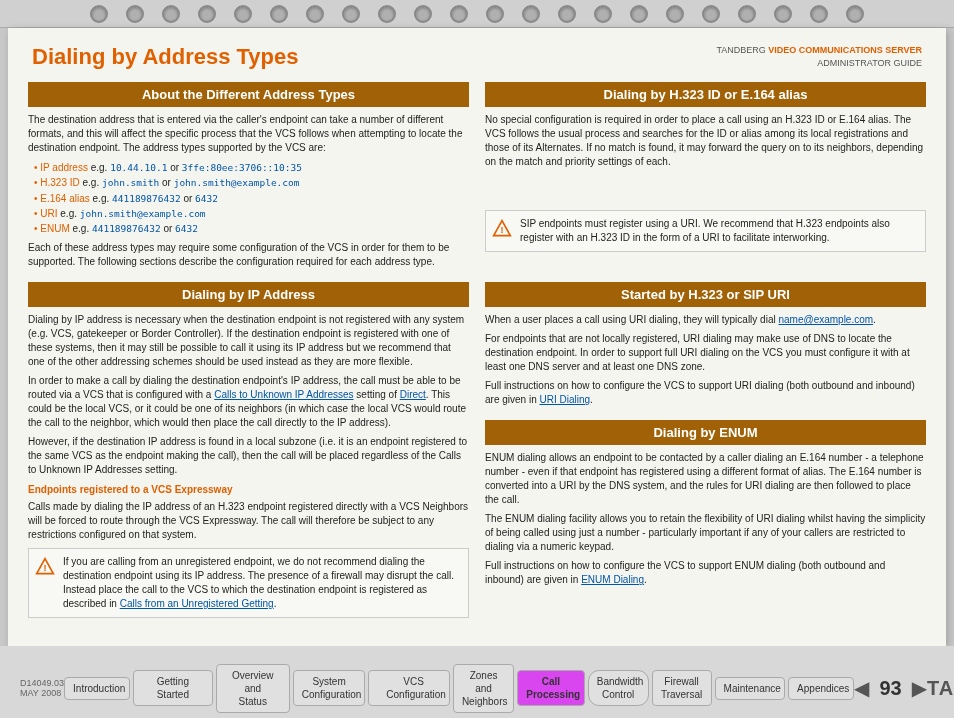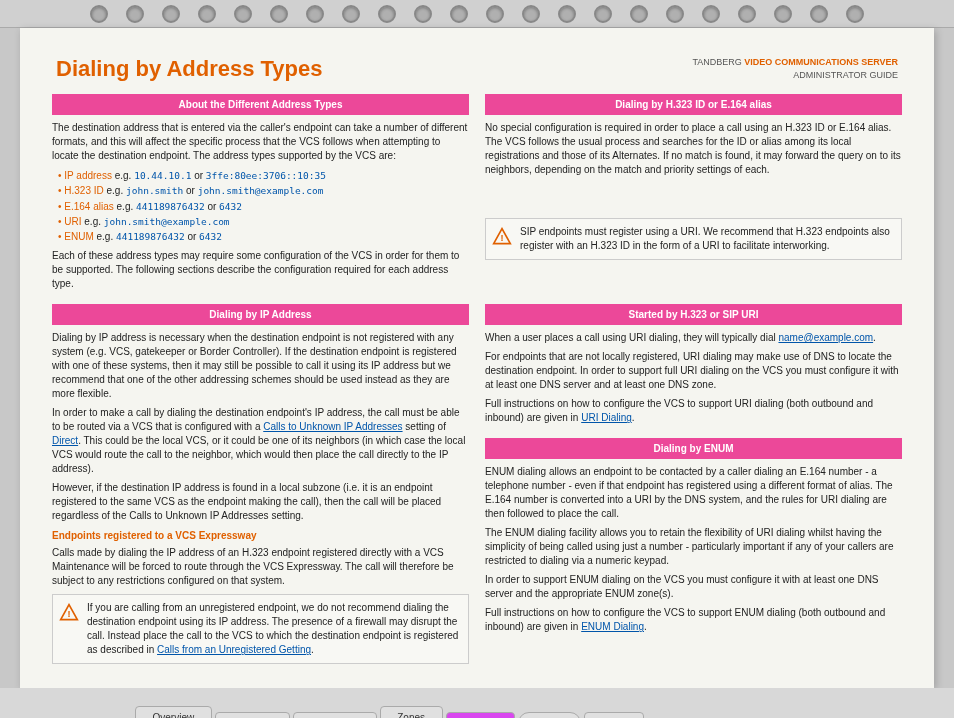--- a/index.html
+++ b/index.html
@@ -27,22 +27,22 @@
       height: 18px;
       border-radius: 50%;
       background: #b0b0b0;
       border: 2px solid #888;
       box-shadow: inset 0 1px 3px rgba(0,0,0,0.3);
     }
 
     
     .document {
       background: #f5f5f0;
-      margin: 0 20px;
-      padding: 16px;
+      margin: 0 8px;
+      padding: 4px;
       min-height: calc(718px - 28px - 72px);
       box-shadow: 2px 2px 8px rgba(0,0,0,0.2);
     }
 
     
     .doc-header {
       padding: 12px 20px 8px 20px;
       display: flex;
       justify-content: space-between;
       align-items: flex-start;
@@ -70,24 +70,24 @@
       grid-template-columns: 1fr 1fr;
       gap: 0;
       padding: 0 8px 4px 8px;
     }
 
     .section {
       padding: 4px 8px;
     }
 
     .section-header {
-      background: #ec4899;
+      background: #a16207;
       color: white;
       font-weight: bold;
-      font-size: 10px;
+      font-size: 13px;
       text-align: center;
       padding: 5px 8px;
       margin-bottom: 6px;
     }
 
     .section-body {
       font-size: 10px;
       line-height: 1.4;
       color: #222;
     }
@@ -311,21 +311,21 @@
 
     <div class="section">
       <div class="section-header">Dialing by IP Address</div>
       <div class="section-body">
         <p>Dialing by IP address is necessary when the destination endpoint is not registered with any system (e.g. VCS, gatekeeper or Border Controller). If the destination endpoint is registered with one of these systems, then it may still be possible to call it using its IP address but we recommend that one of the other addressing schemes should be used instead as they are more flexible.</p>
         <p>
           <span>In order to make a call by dialing the destination endpoint's IP address, the call must be able to be routed via a VCS that is configured with a </span><span class="link">Calls to Unknown IP Addresses</span><span> setting of </span><span class="link">Direct</span><span>.  This could be the local VCS, or it could be one of its neighbors (in which case the local VCS would route the call to the neighbor, which would then place the call directly to the IP address).</span>
         </p>
         <p>However, if the destination IP address is found in a local subzone (i.e. it is an endpoint registered to the same VCS as the endpoint making the call), then the call will be placed regardless of the Calls to Unknown IP Addresses setting.</p>
         <p class="subheading">Endpoints registered to a VCS Expressway</p>
-        <p>Calls made by dialing the IP address of an H.323 endpoint registered directly with a VCS Maintenance will be forced to route through the VCS Expressway. The call will therefore be subject to any restrictions configured on that system.</p>
+        <p>Calls made by dialing the IP address of an H.323 endpoint registered directly with a VCS Neighbors will be forced to route through the VCS Expressway. The call will therefore be subject to any restrictions configured on that system.</p>
         <div class="warning-box">
           <svg class="warning-icon" viewBox="0 0 24 24">
             <path d="M12 2 L22 20 L2 20 Z" fill="none" stroke="#e06000" stroke-width="2"></path>
             <text x="12" y="17" text-anchor="middle" font-size="11" fill="#e06000" font-weight="bold">!</text>
           </svg>
           <span>
             <span>If you are calling from an unregistered endpoint, we do not recommend dialing the destination endpoint using its IP address.  The presence of a firewall may disrupt the call.  Instead place the call to the VCS to which the destination endpoint is registered as described in </span><span class="link">Calls from an Unregistered Getting</span><span>.</span>
           </span>
         </div>
       </div>
@@ -344,39 +344,39 @@
             <span>Full instructions on how to configure the VCS to support URI dialing (both outbound and inbound) are given in </span><span class="link">URI Dialing</span><span>.</span>
           </p>
         </div>
       </div>
 
       <div style="margin-top:8px;">
         <div class="section-header">Dialing by ENUM</div>
         <div class="section-body">
           <p>ENUM dialing allows an endpoint to be contacted by a caller dialing an E.164 number - a telephone number - even if that endpoint has registered using a different format of alias.  The E.164 number is converted into a URI by the DNS system, and the rules for URI dialing are then followed to place the call.</p>
           <p>The ENUM dialing facility allows you to retain the flexibility of URI dialing whilst having the simplicity of being called using just a number - particularly important if any of your callers are restricted to dialing via a numeric keypad.</p>
-          <p>In order to support ENUM dialing on the VCS you must configure it with at least one DNS server and the appropriate ENUM zone(s).</p>
           <p>
             <span>Full instructions on how to configure the VCS to support ENUM dialing (both outbound and inbound) are given in </span><span class="link">ENUM Dialing</span><span>.</span>
           </p>
         </div>
       </div>
     </div>
 
   </div>
 </div>
 
 <div class="bottom-nav">
   <div class="bottom-info">
     <span>D14049.03</span>
     <span>MAY 2008</span>
   </div>
 
   <div class="nav-tabs">
     <div class="nav-tab">Introduction</div>
+    <div class="nav-tab">Getting Started</div>
     <div class="nav-tab" style="white-space:pre-line;">Overview and
 Status</div>
     <div class="nav-tab" style="white-space:pre-line;">System
 Configuration</div>
     <div class="nav-tab" style="white-space:pre-line;padding-left:17px;">VCS
 Configuration</div>
     <div class="nav-tab" style="white-space:pre-line;">Zones and
 Neighbors</div>
     <div class="nav-tab" style="white-space:pre-line; background:#d946ef; font-weight:bold;">Call
 Processing</div>

